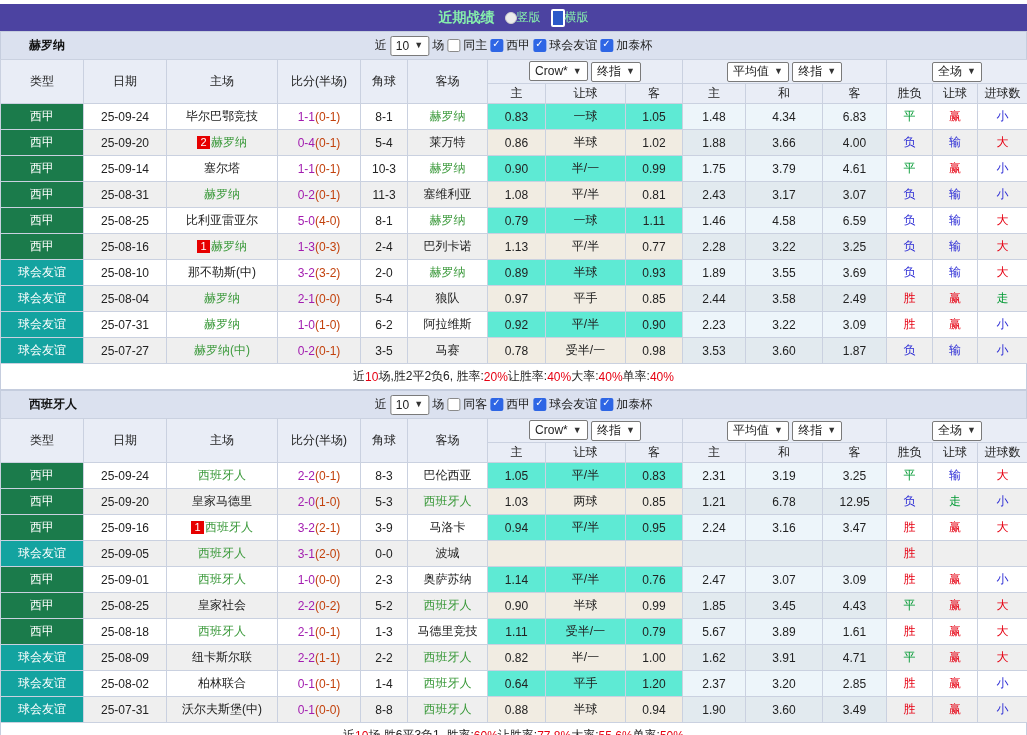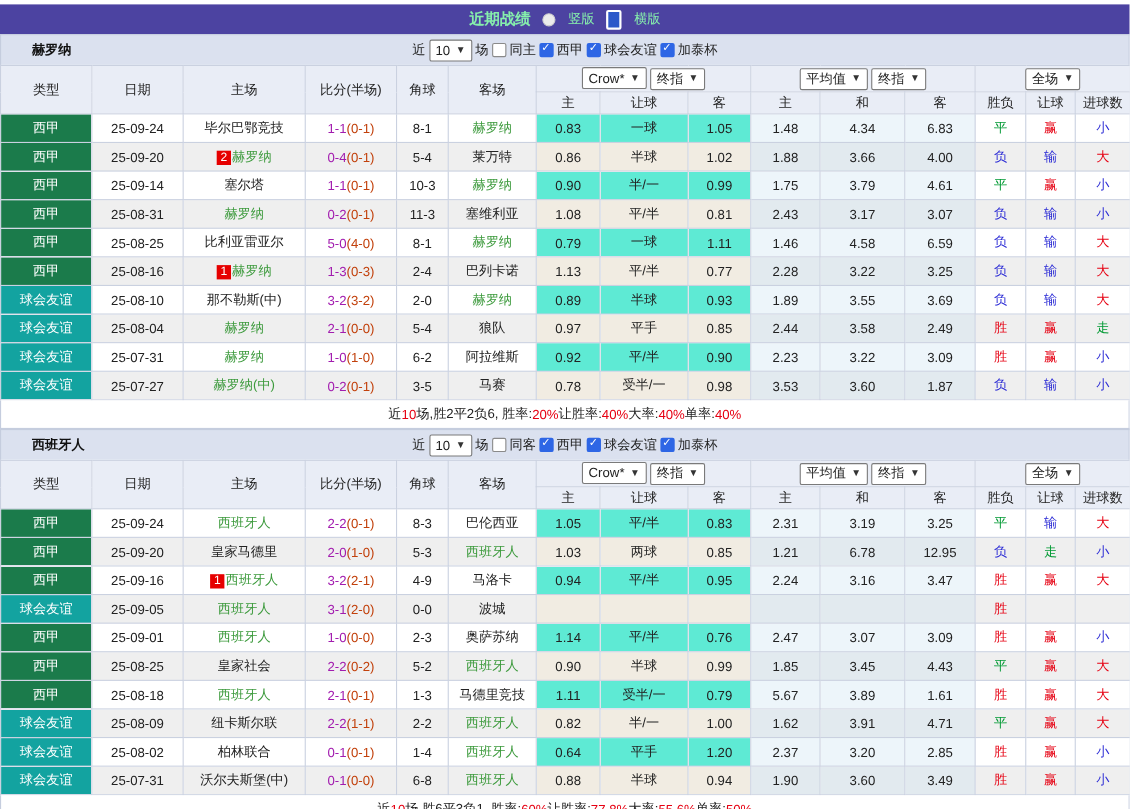--- a/index.html
+++ b/index.html
@@ -1,19 +1,19 @@
 <!DOCTYPE html>
 <html><head>
 <meta charset="utf-8">
 <style>
   html,body{margin:0;padding:0;background:#fff;}
   body{width:1027px;font-family:"Liberation Sans","DejaVu Sans",sans-serif;font-size:12px;color:#222;}
   .titlebar{margin-top:4px;height:27px;background:#4C43A1;color:#86efac;display:flex;align-items:center;justify-content:center;gap:10px;}
   .titlebar .ttl{font-weight:bold;font-size:14px;}
-  .radio-opt{display:inline-flex;align-items:center;gap:12px;cursor:pointer;}
+  .radio-opt{display:inline-flex;align-items:center;gap:0;cursor:pointer;}
   .radio{width:12px;height:12px;border-radius:50%;box-sizing:border-box;display:inline-block;}
   .radio.unsel{background:#ECECEC;border:1px solid #cfcfcf;}
   .radio.sel{background:#2C59C9;border:2px solid #fff;}
   .section-bar{height:27px;background:#DBE1EF;border:1px solid #C5CDDE;border-bottom:none;position:relative;display:flex;align-items:center;}
   .team-title{margin-left:28px;font-weight:bold;color:#111;}
   .filters{position:absolute;left:50%;transform:translateX(-50%);display:flex;align-items:center;gap:3px;white-space:nowrap;}
   .sel{display:inline-flex;align-items:center;gap:5px;background:#fff;border:1px solid #7a7a7a;border-radius:2px;height:18px;padding:0 5px;cursor:pointer;}
   .sel .arrow{font-size:9px;color:#333;line-height:1;}
   .checkbox{width:13px;height:13px;box-sizing:border-box;display:inline-block;position:relative;border-radius:2px;cursor:pointer;vertical-align:-2px;}
   .checkbox.unchecked{background:#fff;border:1px solid #8a8a8a;}
@@ -449,21 +449,21 @@
         <td class="avg">12.95</td>
         <td class="res c-b">负</td>
         <td class="res c-g">走</td>
         <td class="res c-b">小</td>
       </tr>
       <tr class="odd">
         <td class="league liga">西甲</td>
         <td class="date">25-09-16</td>
         <td class="team"><span class="badge">1</span><span class="self-team">西班牙人</span></td>
         <td class="score"><span class="ft">3-2</span><span class="ht">(2-1)</span></td>
-        <td class="corner">4-9</td>
+        <td class="corner">3-9</td>
         <td class="team"><span>马洛卡</span></td>
         <td class="crow">0.94</td>
         <td class="crow">平/半</td>
         <td class="crow">0.95</td>
         <td class="avg">2.24</td>
         <td class="avg">3.16</td>
         <td class="avg">3.47</td>
         <td class="res c-r">胜</td>
         <td class="res c-r">赢</td>
         <td class="res c-r">大</td>
@@ -568,21 +568,21 @@
         <td class="avg">2.85</td>
         <td class="res c-r">胜</td>
         <td class="res c-r">赢</td>
         <td class="res c-b">小</td>
       </tr>
       <tr class="even">
         <td class="league friendly">球会友谊</td>
         <td class="date">25-07-31</td>
         <td class="team"><span>沃尔夫斯堡(中)</span></td>
         <td class="score"><span class="ft">0-1</span><span class="ht">(0-0)</span></td>
-        <td class="corner">6-8</td>
+        <td class="corner">8-8</td>
         <td class="team"><span class="self-team">西班牙人</span></td>
         <td class="crow">0.88</td>
         <td class="crow">半球</td>
         <td class="crow">0.94</td>
         <td class="avg">1.90</td>
         <td class="avg">3.60</td>
         <td class="avg">3.49</td>
         <td class="res c-r">胜</td>
         <td class="res c-r">赢</td>
         <td class="res c-b">小</td>

